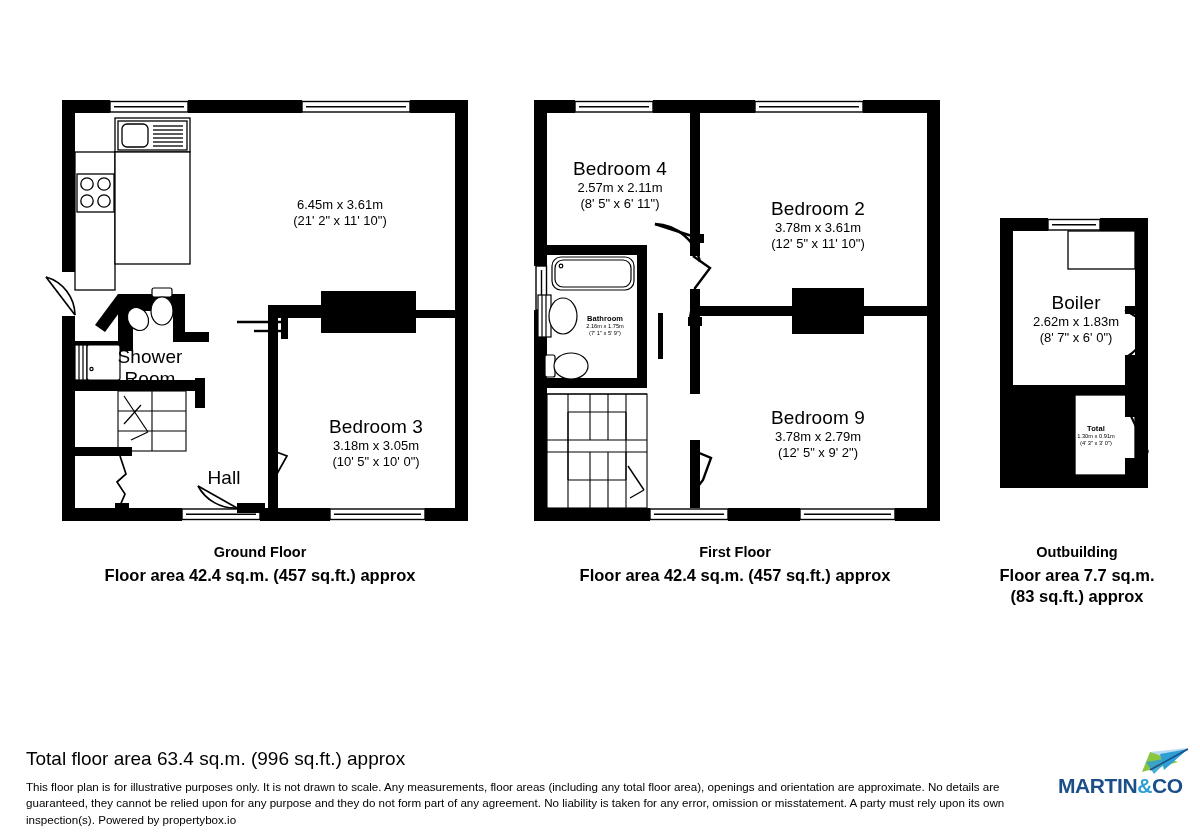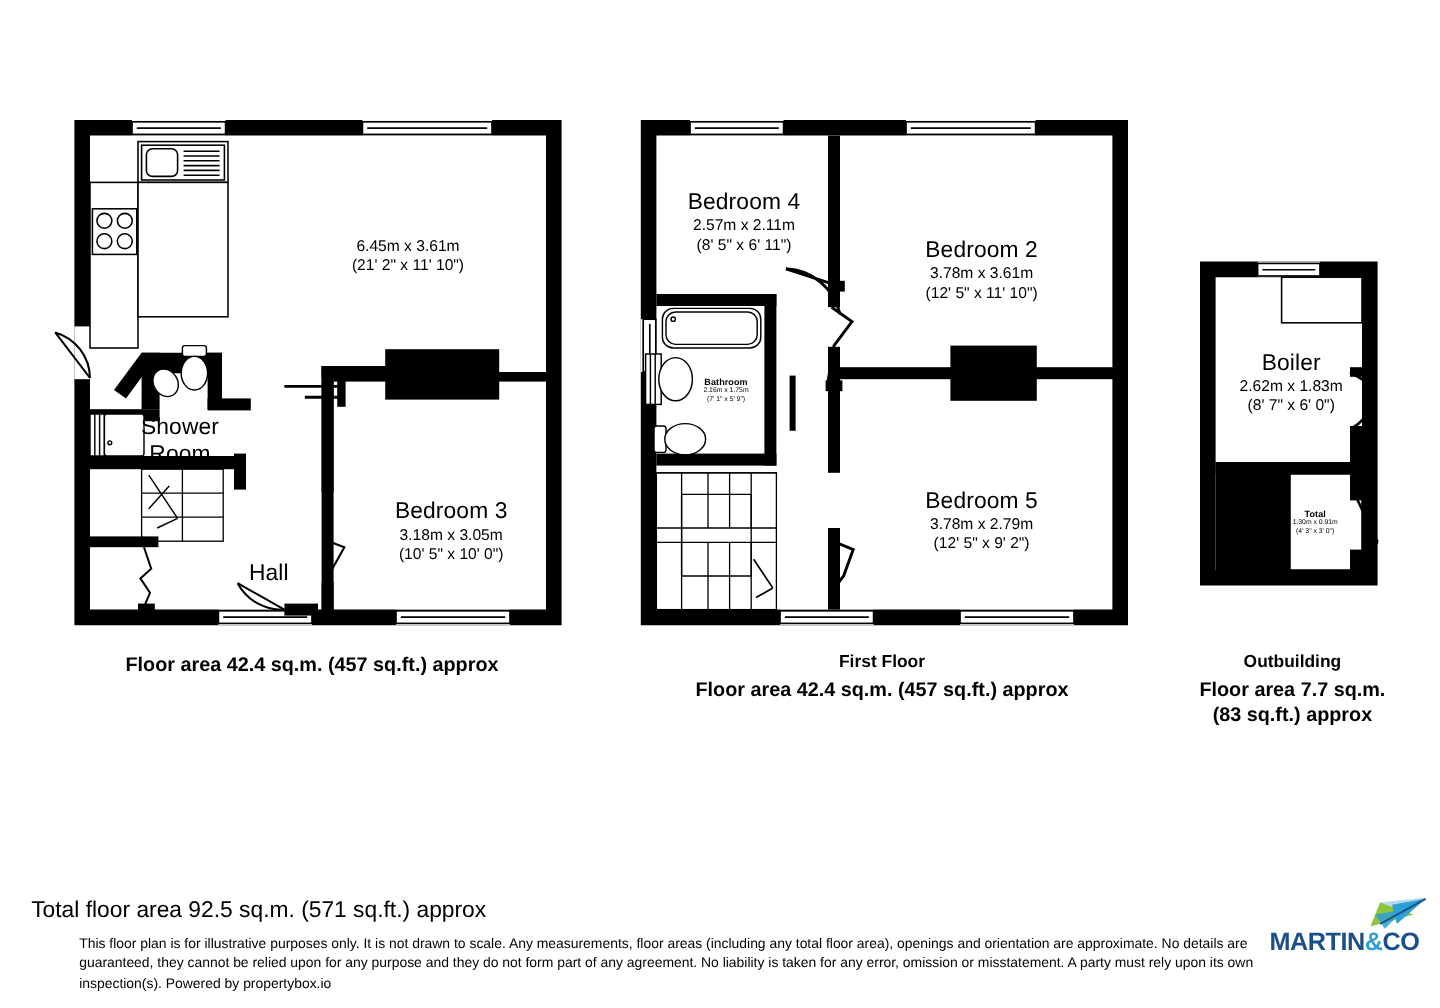--- a/index.html
+++ b/index.html
@@ -72,21 +72,20 @@
     font-family: "Liberation Sans", sans-serif;
   }
   #disclaimer {
     position: absolute;
     left: 26px;
     top: 779px;
     width: 1012px;
     font-size: 11.6px;
     line-height: 1.42;
     font-family: "Liberation Sans", sans-serif;
-    margin-left: 40px;
   }
   #logo {
     position: absolute;
     left: 1058px;
     top: 748px;
     width: 132px;
     height: 52px;
   }
   #logo .logo-text {
     position: absolute;
@@ -376,53 +375,54 @@
     <span class="rl-dim">(12' 5" x 11' 10")</span>
   </div>
 
   <div class="room-label small" style="left:570px; top:314px; width:70px;">
     <span class="rl-name">Bathroom</span>
     <span class="rl-dim">2.16m x 1.75m</span>
     <span class="rl-dim">(7' 1" x 5' 9")</span>
   </div>
 
   <div class="room-label" style="left:728px; top:406px; width:180px;">
-    <span class="rl-name">Bedroom 5</span>
+    <span class="rl-name">Bedroom 9</span>
     <span class="rl-dim">3.78m x 2.79m</span>
     <span class="rl-dim">(12' 5" x 9' 2")</span>
   </div>
 
   <div class="room-label" style="left:1000px; top:291px; width:152px;">
     <span class="rl-name">Boiler</span>
     <span class="rl-dim">2.62m x 1.83m</span>
     <span class="rl-dim">(8' 7" x 6' 0")</span>
   </div>
 
   <div class="room-label small" style="left:1068px; top:424px; width:56px;">
     <span class="rl-name">Total</span>
     <span class="rl-dim">1.30m x 0.91m</span>
     <span class="rl-dim">(4' 3" x 3' 0")</span>
   </div>
 
   <div class="floor-caption" style="left:30px; top:544px; width:460px;">
+    <span class="fc-title">Ground Floor</span>
     <span class="fc-area">Floor area 42.4 sq.m. (457 sq.ft.) approx</span>
   </div>
 
   <div class="floor-caption" style="left:505px; top:544px; width:460px;">
     <span class="fc-title">First Floor</span>
     <span class="fc-area">Floor area 42.4 sq.m. (457 sq.ft.) approx</span>
   </div>
 
   <div class="floor-caption" style="left:968px; top:544px; width:218px;">
     <span class="fc-title">Outbuilding</span>
     <span class="fc-area">Floor area 7.7 sq.m.</span>
     <span class="fc-area">(83 sq.ft.) approx</span>
   </div>
 
-  <div id="total-area">Total floor area 92.5 sq.m. (571 sq.ft.) approx</div>
+  <div id="total-area">Total floor area 63.4 sq.m. (996 sq.ft.) approx</div>
 
   <div id="disclaimer">This floor plan is for illustrative purposes only. It is not drawn to scale. Any measurements, floor areas (including any total floor area), openings and orientation are approximate. No details are guaranteed, they cannot be relied upon for any purpose and they do not form part of any agreement. No liability is taken for any error, omission or misstatement. A party must rely upon its own inspection(s). Powered by propertybox.io</div>
 
   <div id="logo">
     <svg width="70" height="30" viewBox="0 0 70 30">
       <polygon points="30,4 68,0 40,20" fill="#b9dcf0"></polygon>
       <polygon points="30,4 58,14 22,24" fill="#8cc63f"></polygon>
       <polygon points="40,6 68,1 44,22" fill="#2e9fd4"></polygon>
       <polygon points="26,14 50,10 34,26" fill="#2e9fd4" opacity="0.85"></polygon>
       <line x1="30" y1="22" x2="68" y2="1" stroke="#1b4f8a" stroke-width="1.6"></line>

